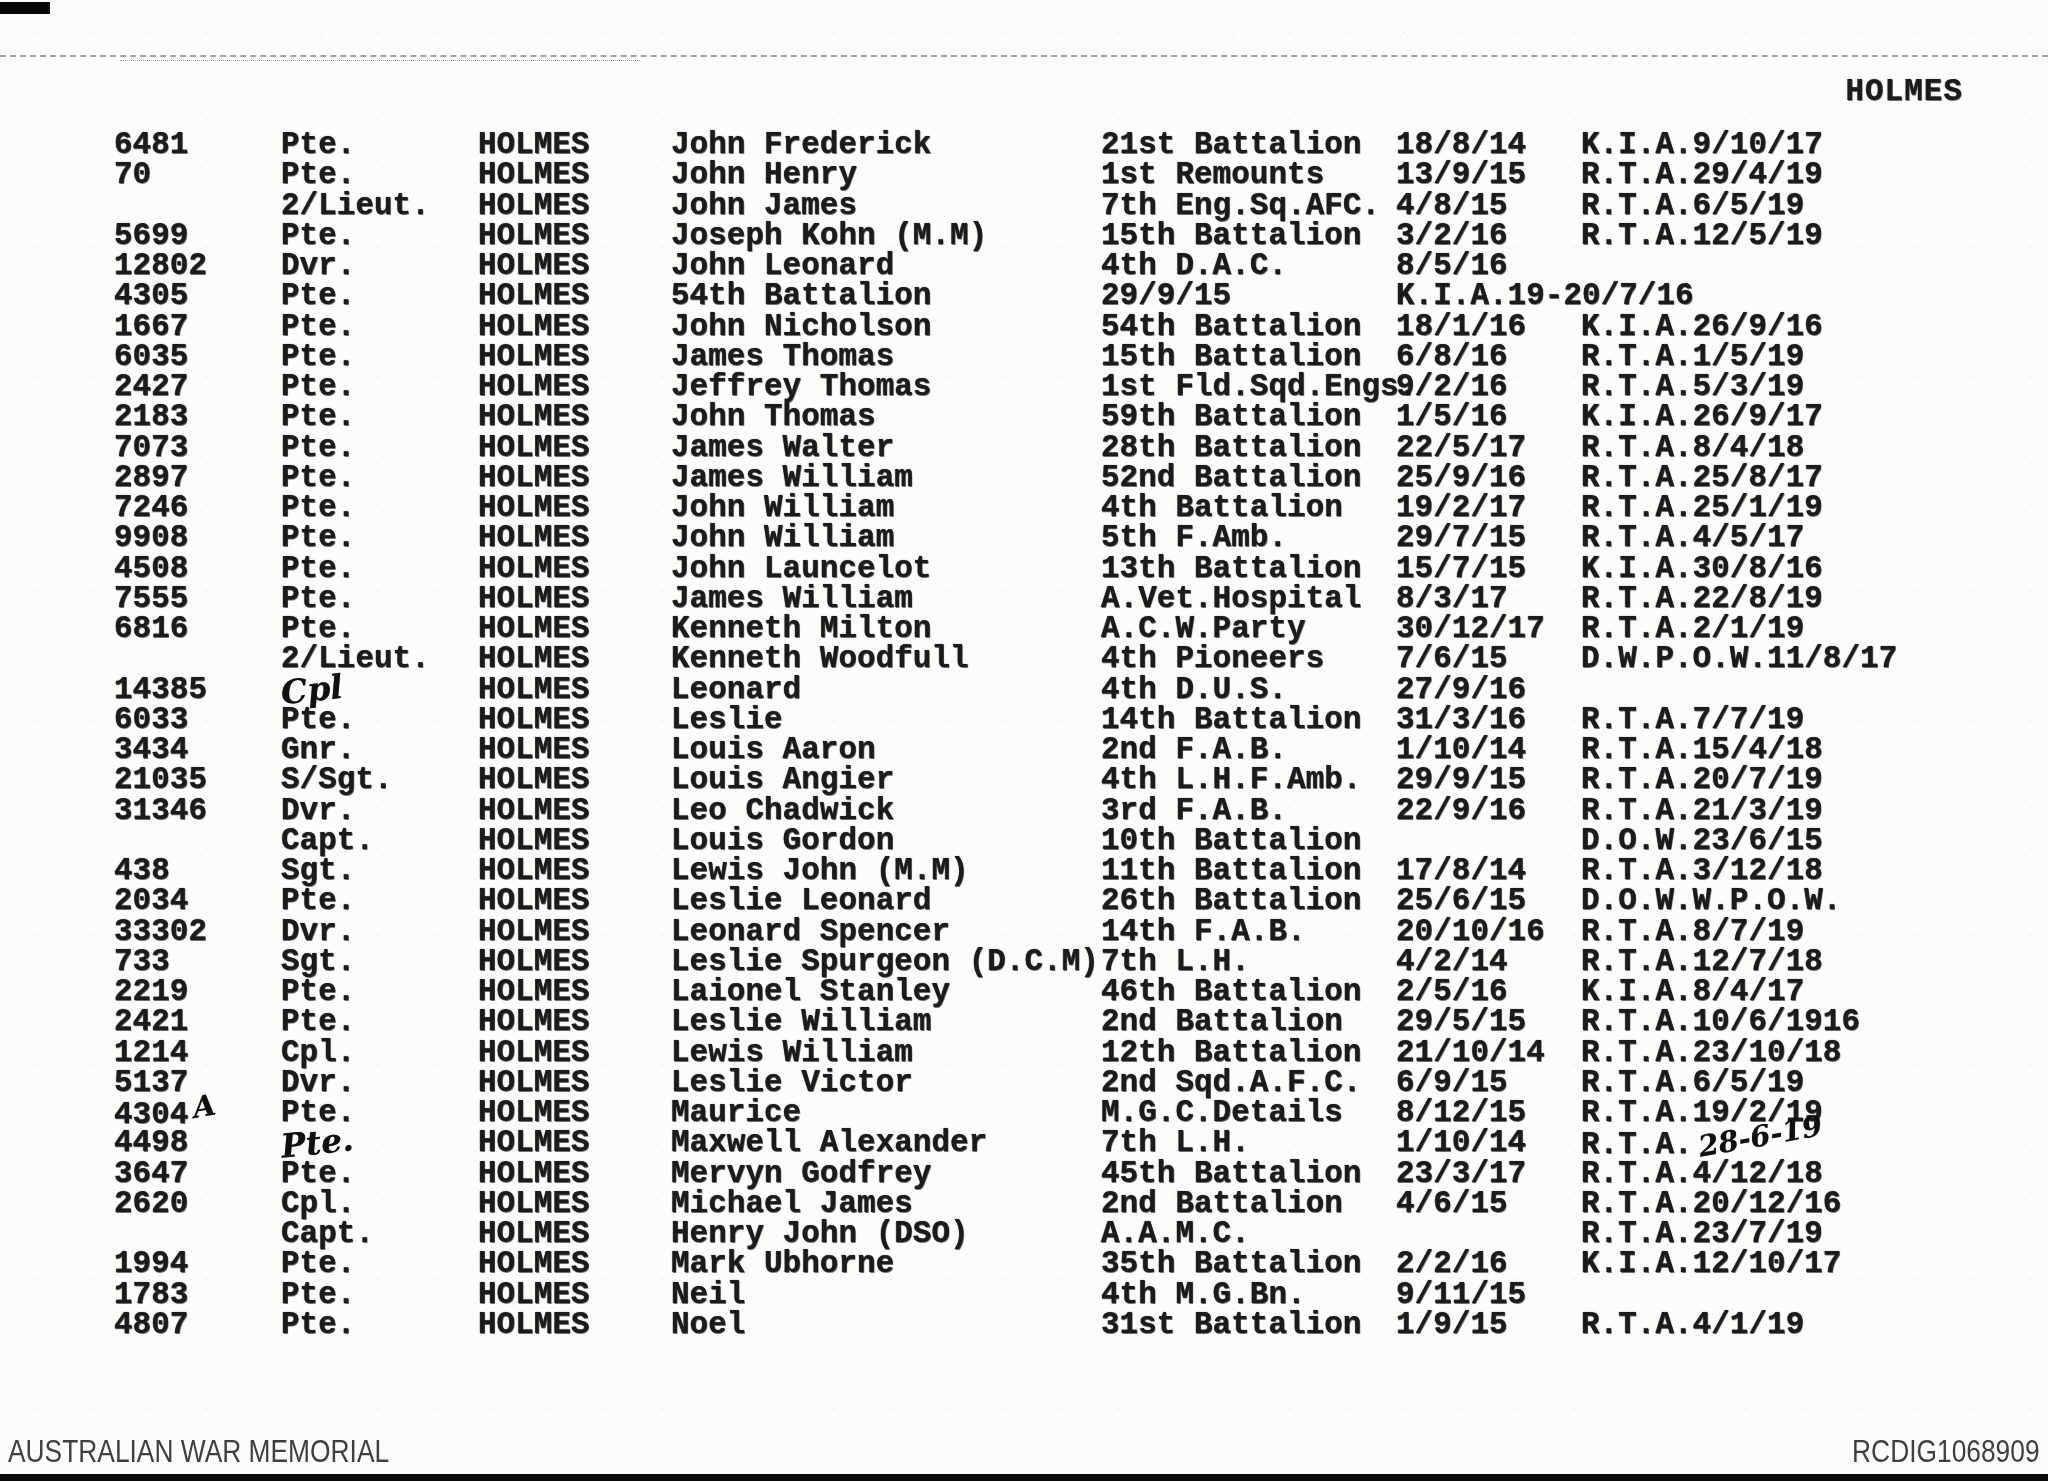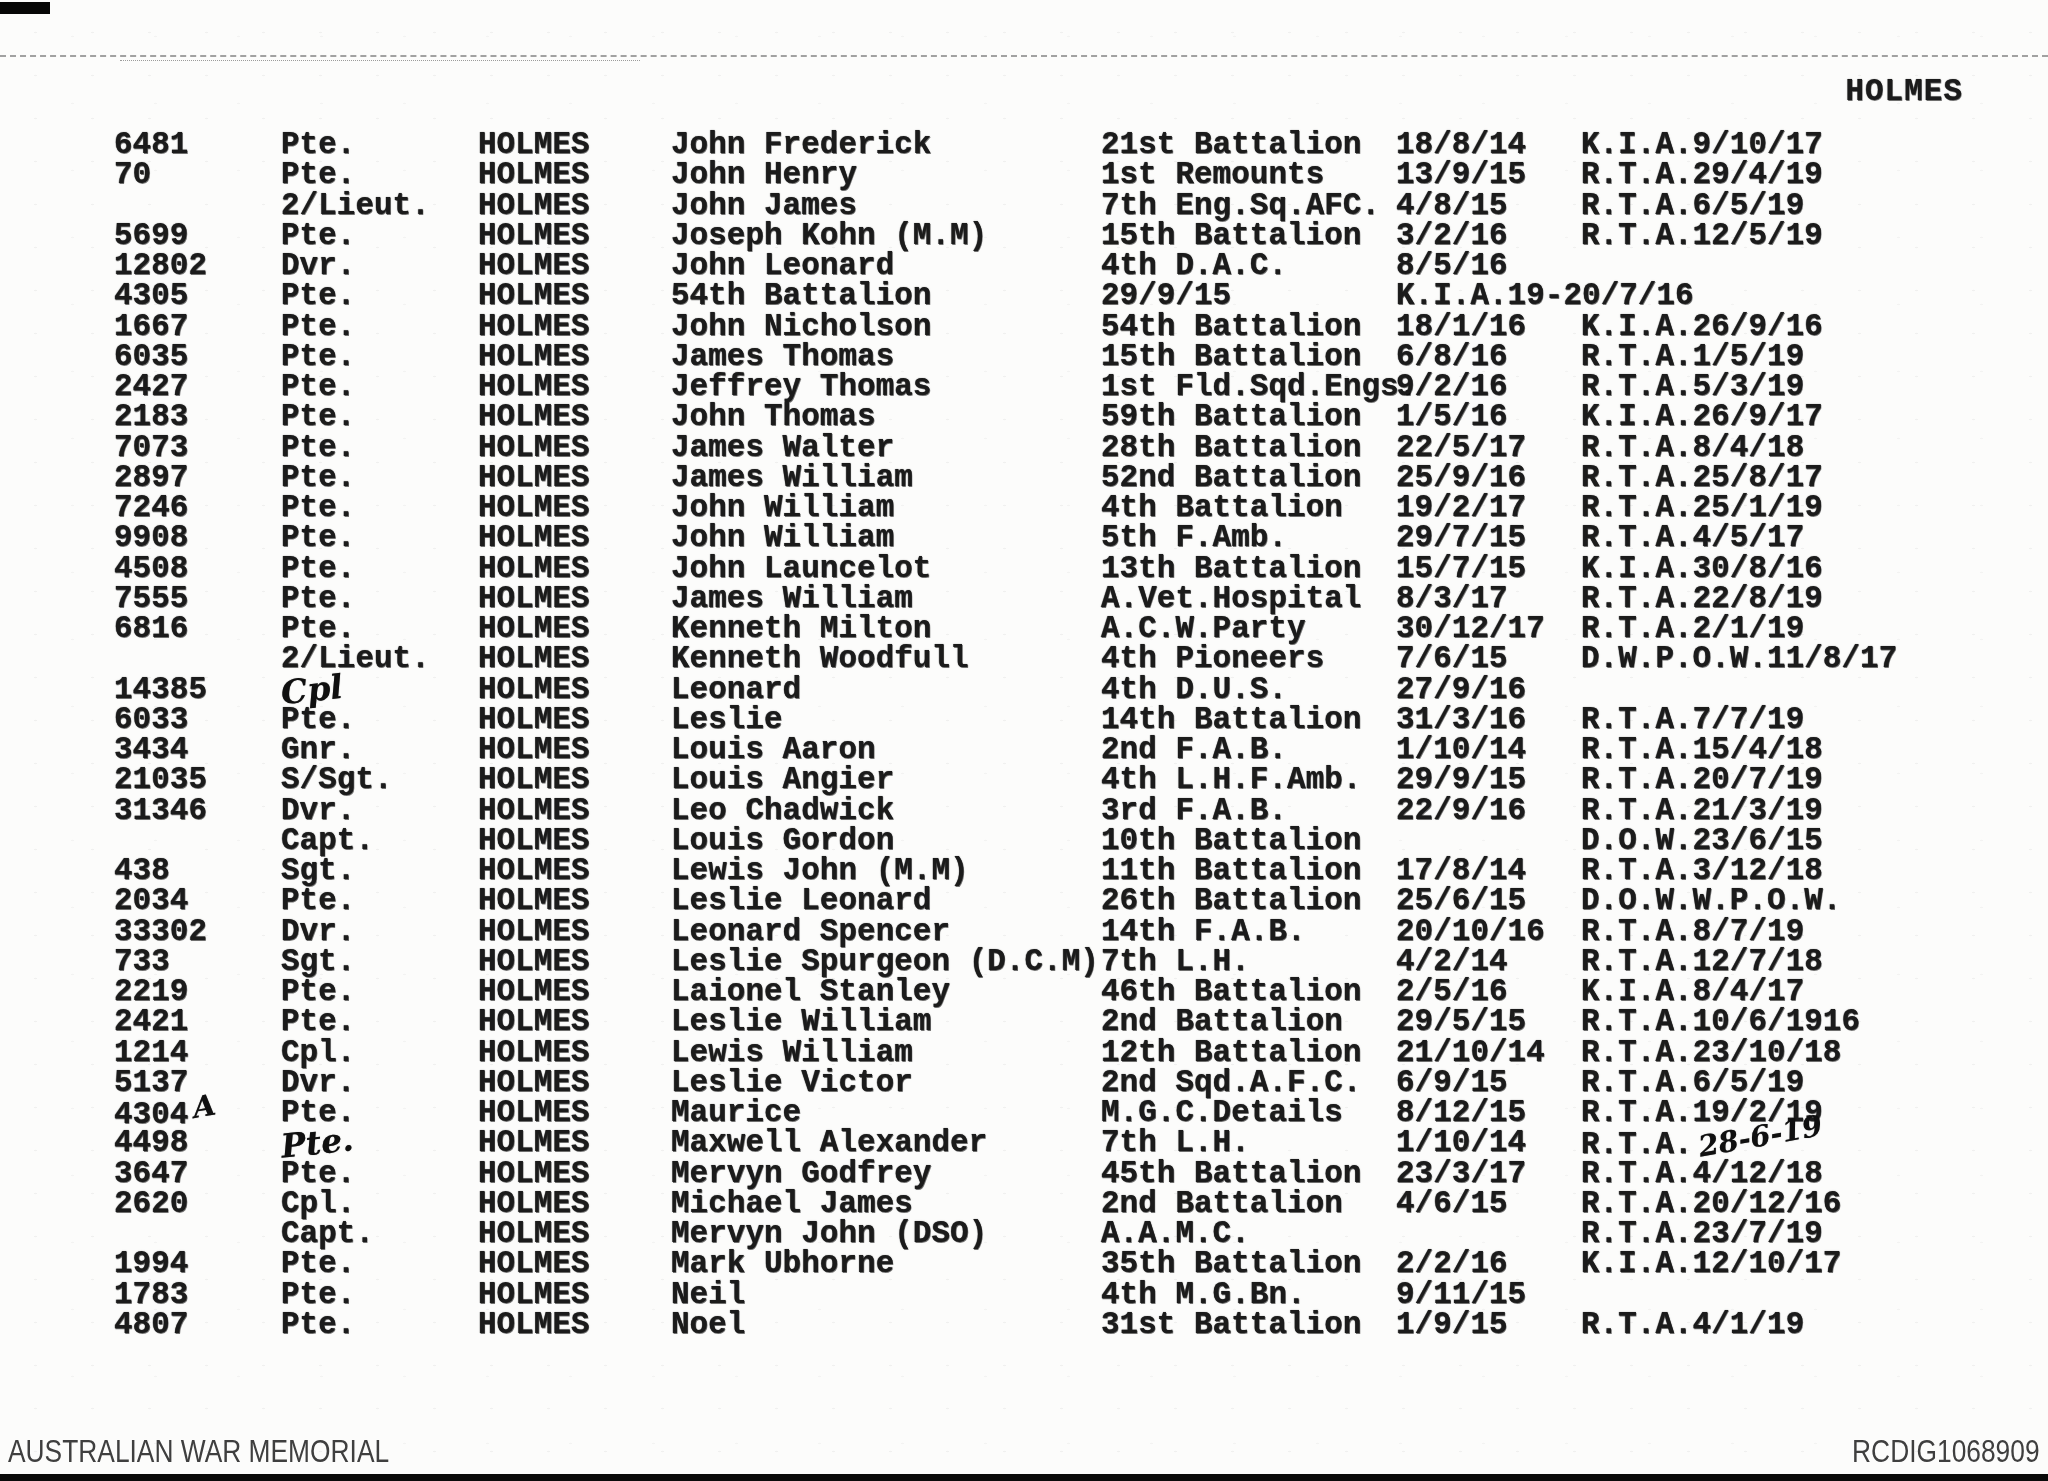--- a/index.html
+++ b/index.html
@@ -375,21 +375,21 @@
         <div class="cell cell-surname"><span>HOLMES</span></div>
         <div class="cell cell-given"><span>Michael James</span></div>
         <div class="cell cell-unit"><span>2nd Battalion</span></div>
         <div class="cell cell-date"><span>4/6/15</span></div>
         <div class="cell cell-fate"><span>R.T.A.20/12/16</span></div>
       </div>
       <div class="trow">
         <div class="cell cell-no"><span></span></div>
         <div class="cell cell-rank"><span>Capt.</span></div>
         <div class="cell cell-surname"><span>HOLMES</span></div>
-        <div class="cell cell-given"><span>Mervyn John (DSO)</span></div>
+        <div class="cell cell-given"><span>Henry John (DSO)</span></div>
         <div class="cell cell-unit"><span>A.A.M.C.</span></div>
         <div class="cell cell-date"><span></span></div>
         <div class="cell cell-fate"><span>R.T.A.23/7/19</span></div>
       </div>
       <div class="trow">
         <div class="cell cell-no"><span>1994</span></div>
         <div class="cell cell-rank"><span>Pte.</span></div>
         <div class="cell cell-surname"><span>HOLMES</span></div>
         <div class="cell cell-given"><span>Mark Ubhorne</span></div>
         <div class="cell cell-unit"><span>35th Battalion</span></div>

